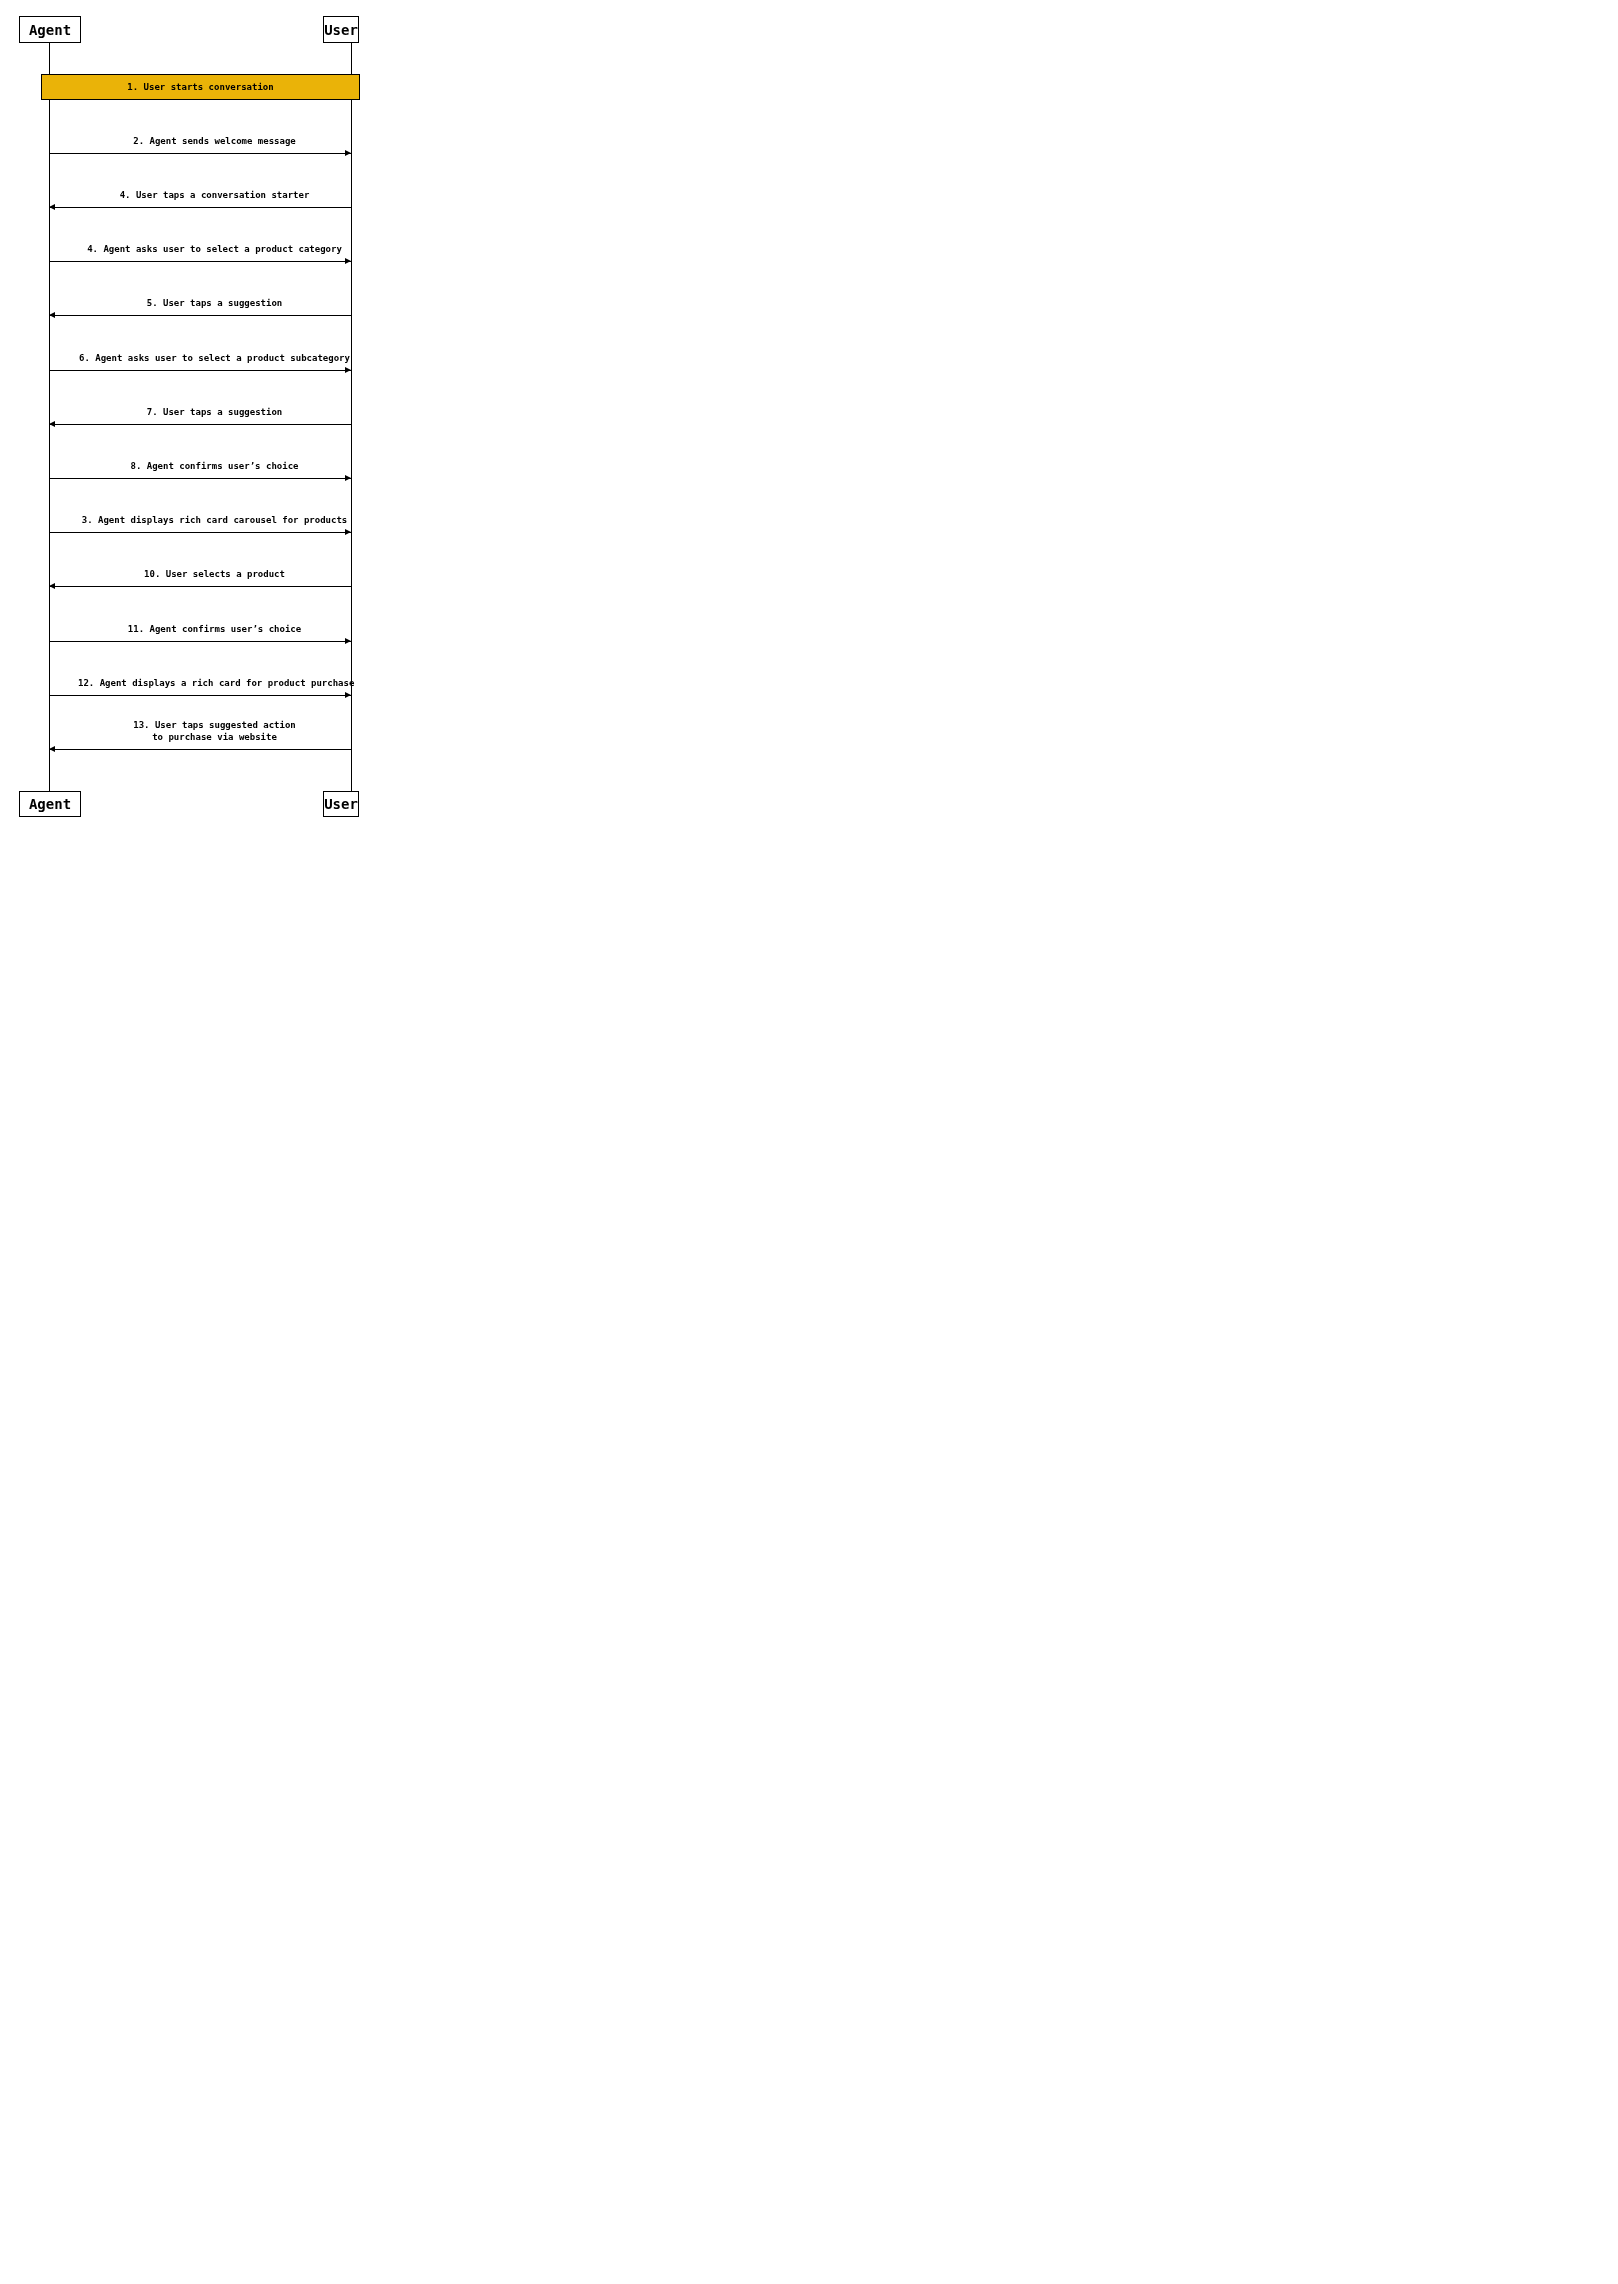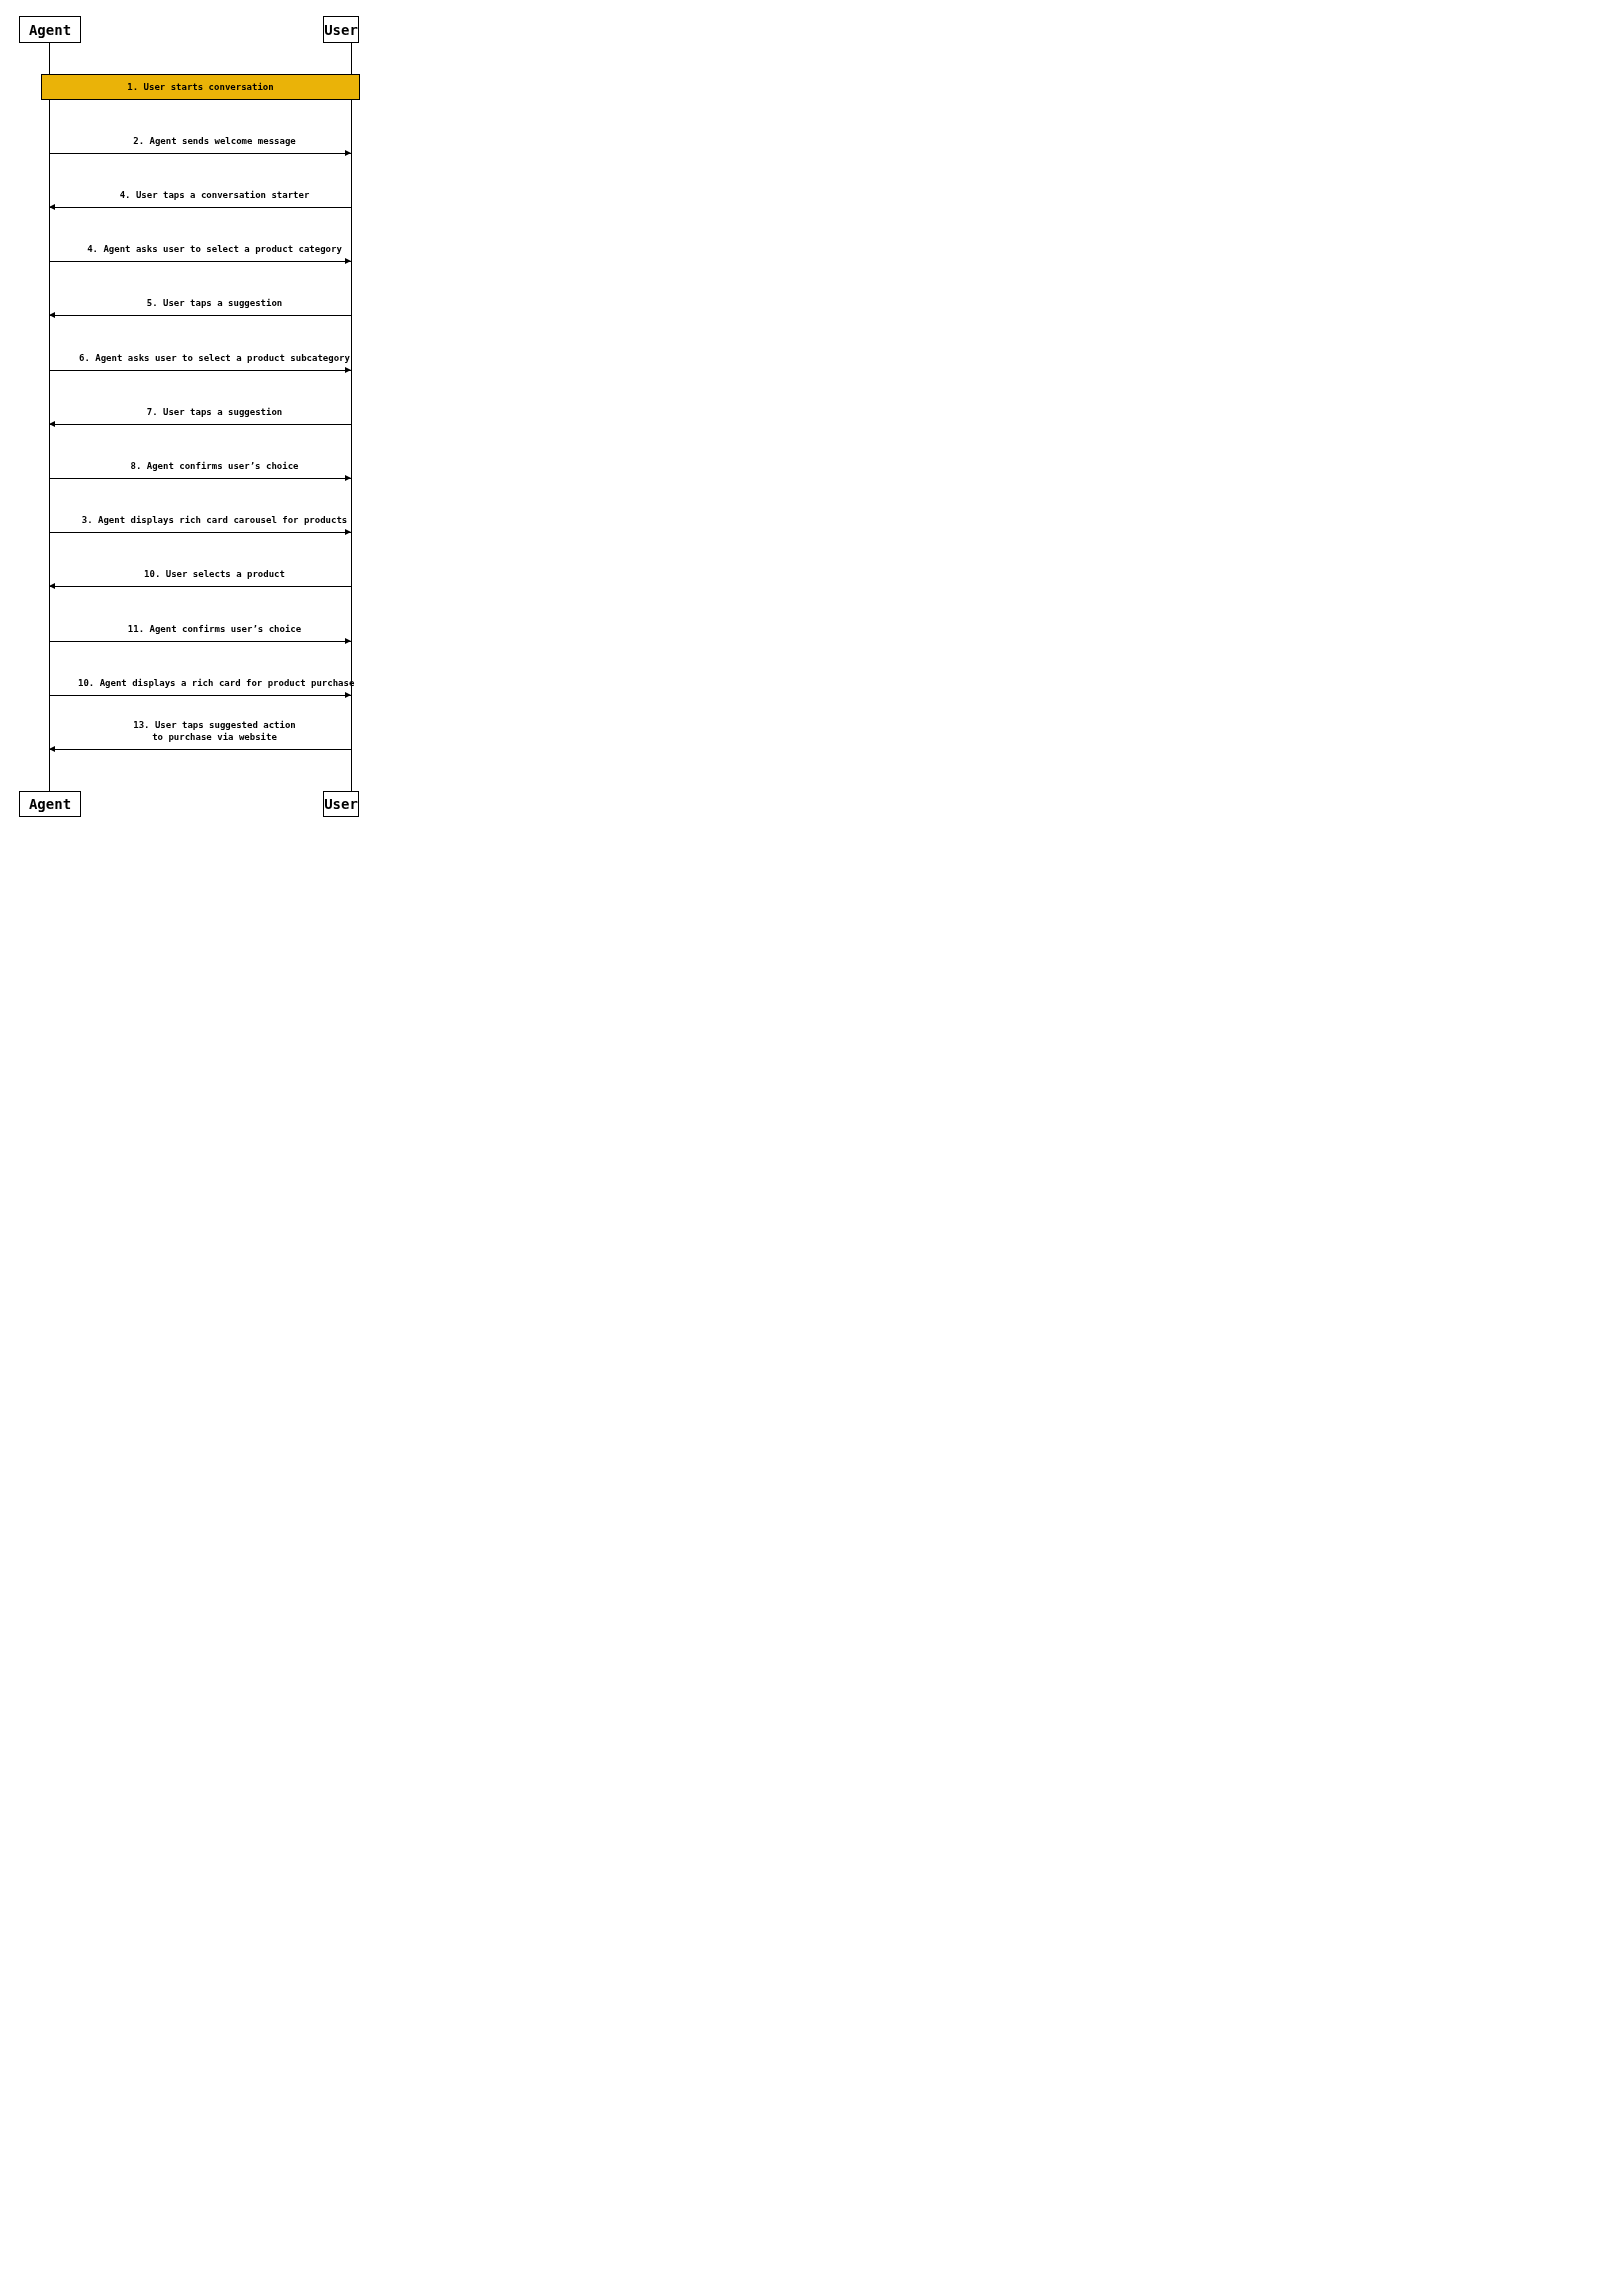--- a/index.html
+++ b/index.html
@@ -177,21 +177,21 @@
   </div>
 
   <div class="msg" style="top:623px">
     <div class="msg-label">11. Agent confirms user’s choice</div>
     <div class="msg-line">
       <span class="arrowhead ah-right"></span>
     </div>
   </div>
 
   <div class="msg" style="top:677px">
-    <div class="msg-label">10. Agent displays a rich card for product purchase</div>
+    <div class="msg-label">12. Agent displays a rich card for product purchase</div>
     <div class="msg-line">
       <span class="arrowhead ah-right"></span>
     </div>
   </div>
 
   <div class="msg" style="top:719px">
     <div class="msg-label">13. User taps suggested action</div>
     <div class="msg-label">to purchase via website</div>
     <div class="msg-line">
       <span class="arrowhead ah-left"></span>

